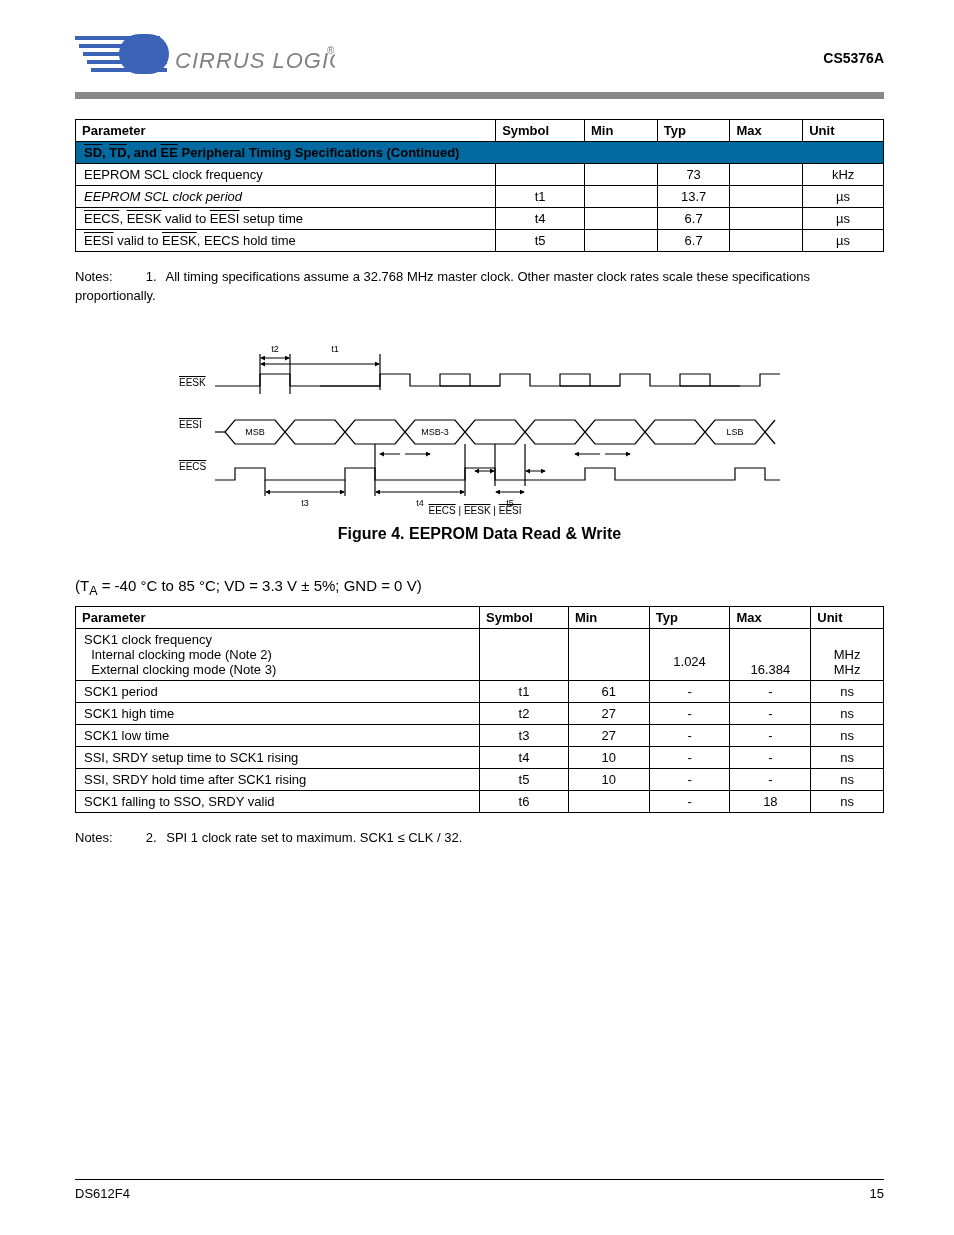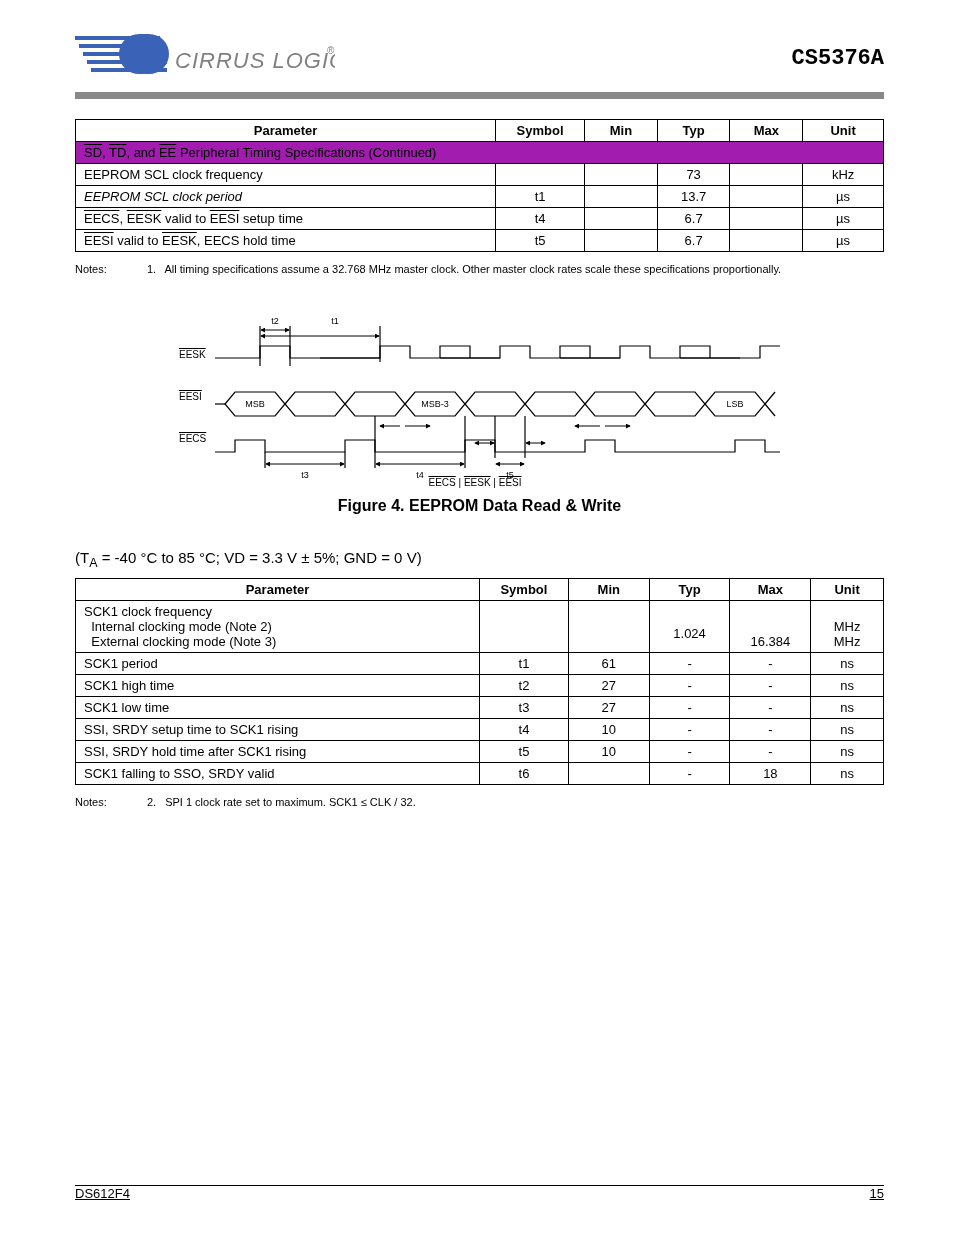--- a/index.html
+++ b/index.html
@@ -16,51 +16,51 @@
     padding: 30px 70px 0 75px;
   }
   .header-row {
     display: flex;
     justify-content: space-between;
     align-items: center;
     margin-bottom: 6px;
   }
   .logo-block { display: flex; align-items: center; }
   .logo-svg { width: 260px; height: 56px; }
-  .prod-code { font-weight: bold; font-size: 22px; text-align: center; font-family: Liberation Mono, monospace; }
+  .prod-code { font-weight: bold; font-size: 14px; text-align: center; }
   .gray-rule { height: 7px; background: #888; margin-bottom: 20px; }
 
   table.spec {
     border-collapse: collapse;
     width: 100%;
     font-size: 13px;
     margin-top: 20px;
   }
   table.spec th, table.spec td {
     border: 1px solid #000;
     padding: 3px 6px;
     vertical-align: middle;
   }
   table.spec th {
     font-weight: bold;
-    text-align: center;
+    text-align: left;
     background: #fff;
   }
   table.spec td.c { text-align: center; }
   table.spec td.subhead {
-    background: #a21caf;
-    font-weight: normal;
+    background: #0369a1;
+    font-weight: bold;
     padding-left: 8px;
   }
   table.spec tr.datarow td:first-child { padding-left: 8px; }
   .over { text-decoration: overline; }
 
   .notes {
-    font-size: 11px;
-    margin-top: 10px;
+    font-size: 13px;
+    margin-top: 16px;
     line-height: 1.45;
   }
   .notes .lead { display: inline-block; width: 58px; }
   .notes .num { display: inline-block; width: 20px; text-align: right; margin-right: 6px; }
   .notes-row { padding-left: 0; }
   .notes-row2 { padding-left: 60px; }
 
   .figcap {
     text-align: center;
     font-weight: bold;
@@ -69,24 +69,24 @@
   }
   .timing-wrap { margin-top: 30px; text-align: center; }
   .timing-svg { width: 610px; height: 180px; }
 
   .footer {
     position: absolute;
     bottom: 34px;
     left: 75px;
     right: 70px;
     border-top: 1.5px solid #000;
+    padding-top: 6px;
     display: flex;
     justify-content: space-between;
     font-size: 13px;
-    text-decoration: underline;
   }
 
   
   [data-bind]:empty::after { content: ""; }
 </style>
 </head>
 <body>
 
 <div class="page">
   <div class="header-row">

